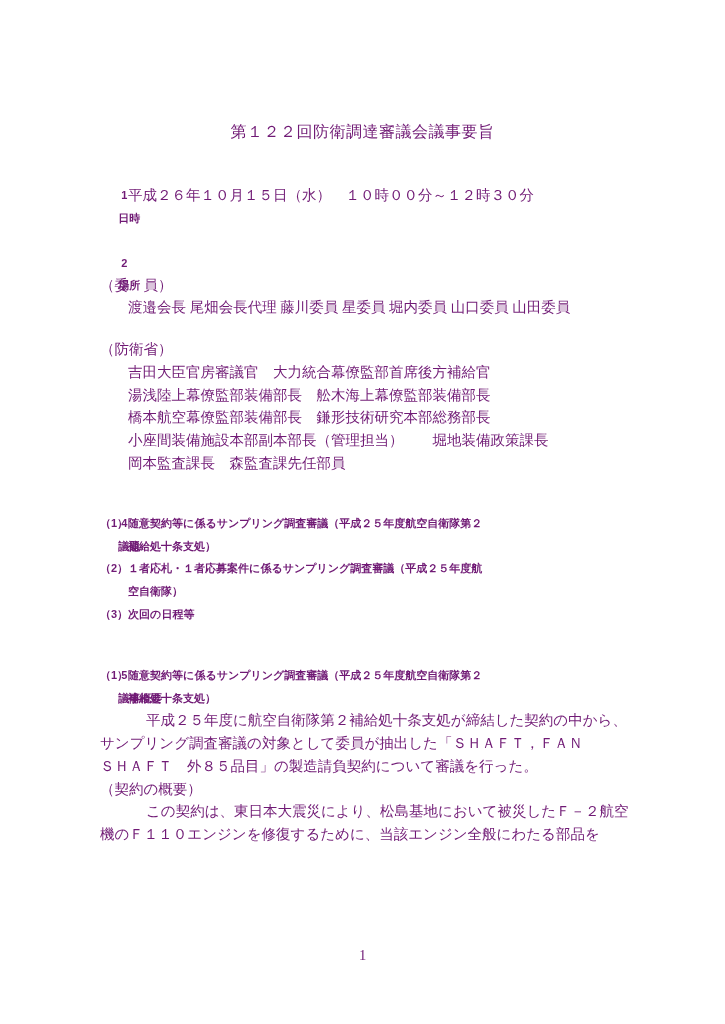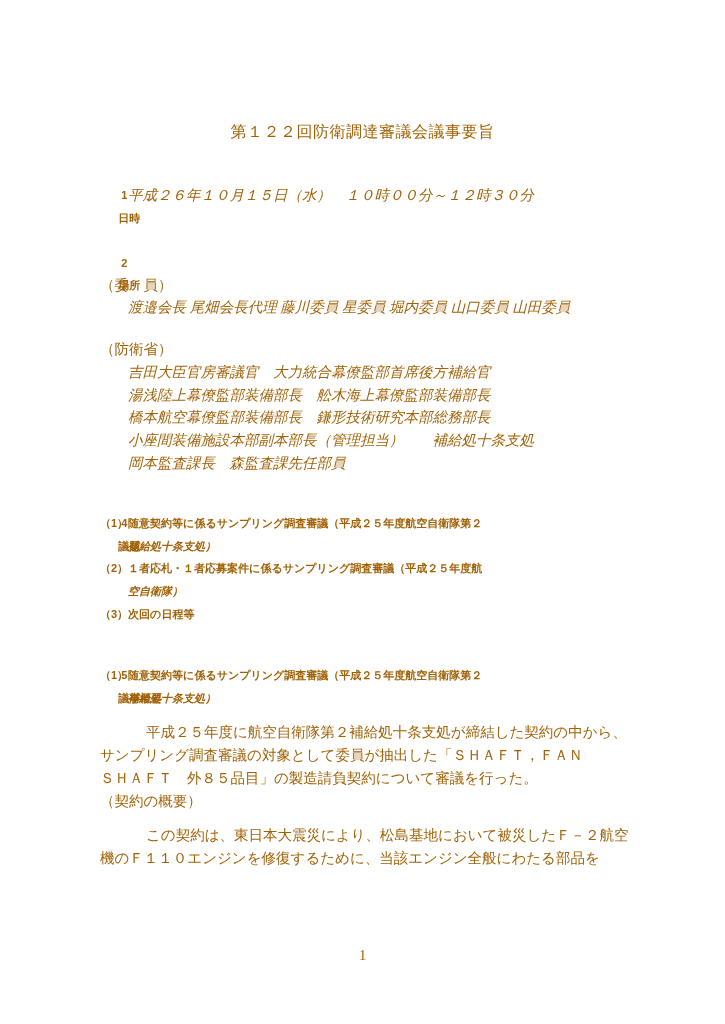--- a/index.html
+++ b/index.html
@@ -5,21 +5,21 @@
   html, body {
     margin: 0;
     padding: 0;
     background: #ffffff;
   }
   .page {
     position: relative;
     width: 641px;
     height: 1024px;
     background: #ffffff;
-    color: #a16207;
+    color: #701a75;
     font-family: "Liberation Serif", "DejaVu Serif", serif;
     font-size: 14.5px;
     overflow: hidden;
   }
   .content {
     position: absolute;
     top: 121px;
     left: 100px;
     width: 540px;
   }
@@ -42,22 +42,22 @@
   .gothic {
     font-family: "Liberation Sans", "DejaVu Sans", sans-serif;
     font-weight: bold;
     font-size: 11px;
   }
   .heading .h-num {
     display: inline-block;
     min-width: 31px;
     padding-left: 3px;
   }
-  .ind1 { padding-left: 28px; font-style: italic; }   
-  .ind2 { padding-left: 46px; margin-top: 12px; }   
+  .ind1 { padding-left: 28px; }   
+  .ind2 { padding-left: 46px; }   
   .sp18 { height: 18px; }
   .sp22 { height: 22px; }
   .sp19 { height: 19px; }
   .sp15 { height: 15px; }
   .sp16 { height: 16px; }
   .page-number {
     position: absolute;
     top: 944px;
     left: 0;
     width: 725px;
@@ -95,21 +95,21 @@
 
     <div class="line">（委　員）</div>
     <div class="line ind1">渡邉会長 尾畑会長代理 藤川委員 星委員 堀内委員 山口委員 山田委員</div>
 
     <div class="sp19"></div>
 
     <div class="line">（防衛省）</div>
     <div class="line ind1">吉田大臣官房審議官　大力統合幕僚監部首席後方補給官</div>
     <div class="line ind1">湯浅陸上幕僚監部装備部長　舩木海上幕僚監部装備部長</div>
     <div class="line ind1">橋本航空幕僚監部装備部長　鎌形技術研究本部総務部長</div>
-    <div class="line ind1">小座間装備施設本部副本部長（管理担当）　　補給処十条支処</div>
+    <div class="line ind1">小座間装備施設本部副本部長（管理担当）　　堀地装備政策課長</div>
     <div class="line ind1">岡本監査課長　森監査課先任部員</div>
 
     <div class="sp15"></div>
 
     <div class="line heading gothic">
       <span class="h-num">4</span>
       <span class="h-label">議題</span>
     </div>
     <div class="line gothic">（1）随意契約等に係るサンプリング調査審議（平成２５年度航空自衛隊第２</div>
     <div class="line gothic ind1">補給処十条支処）</div>

